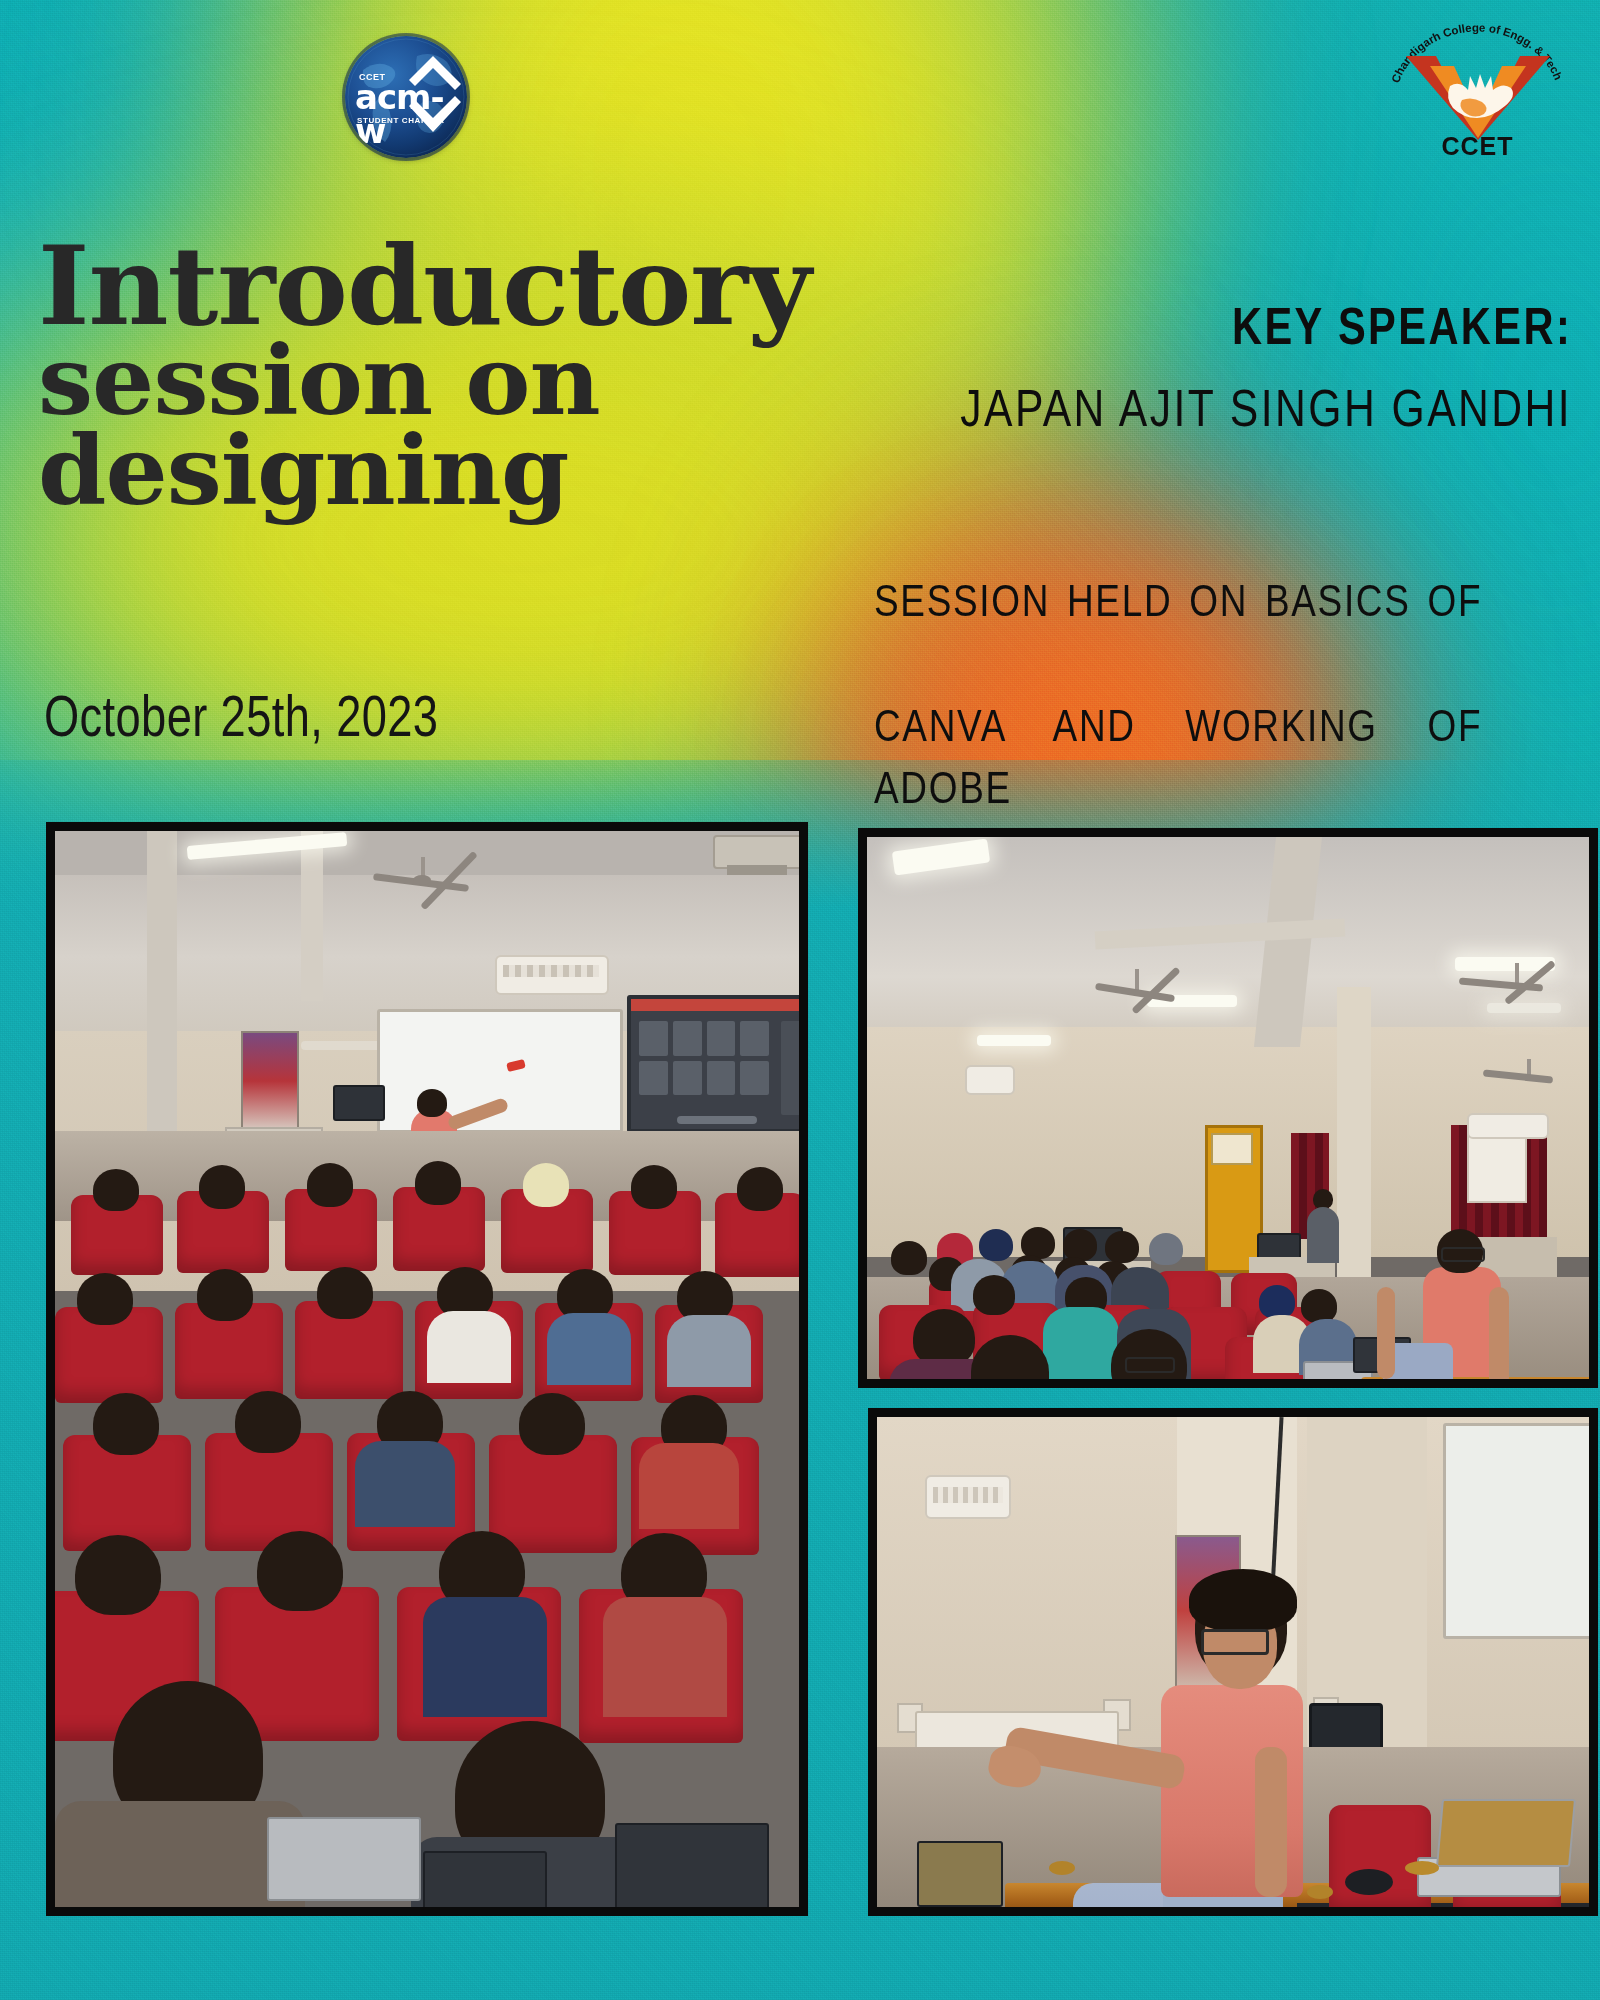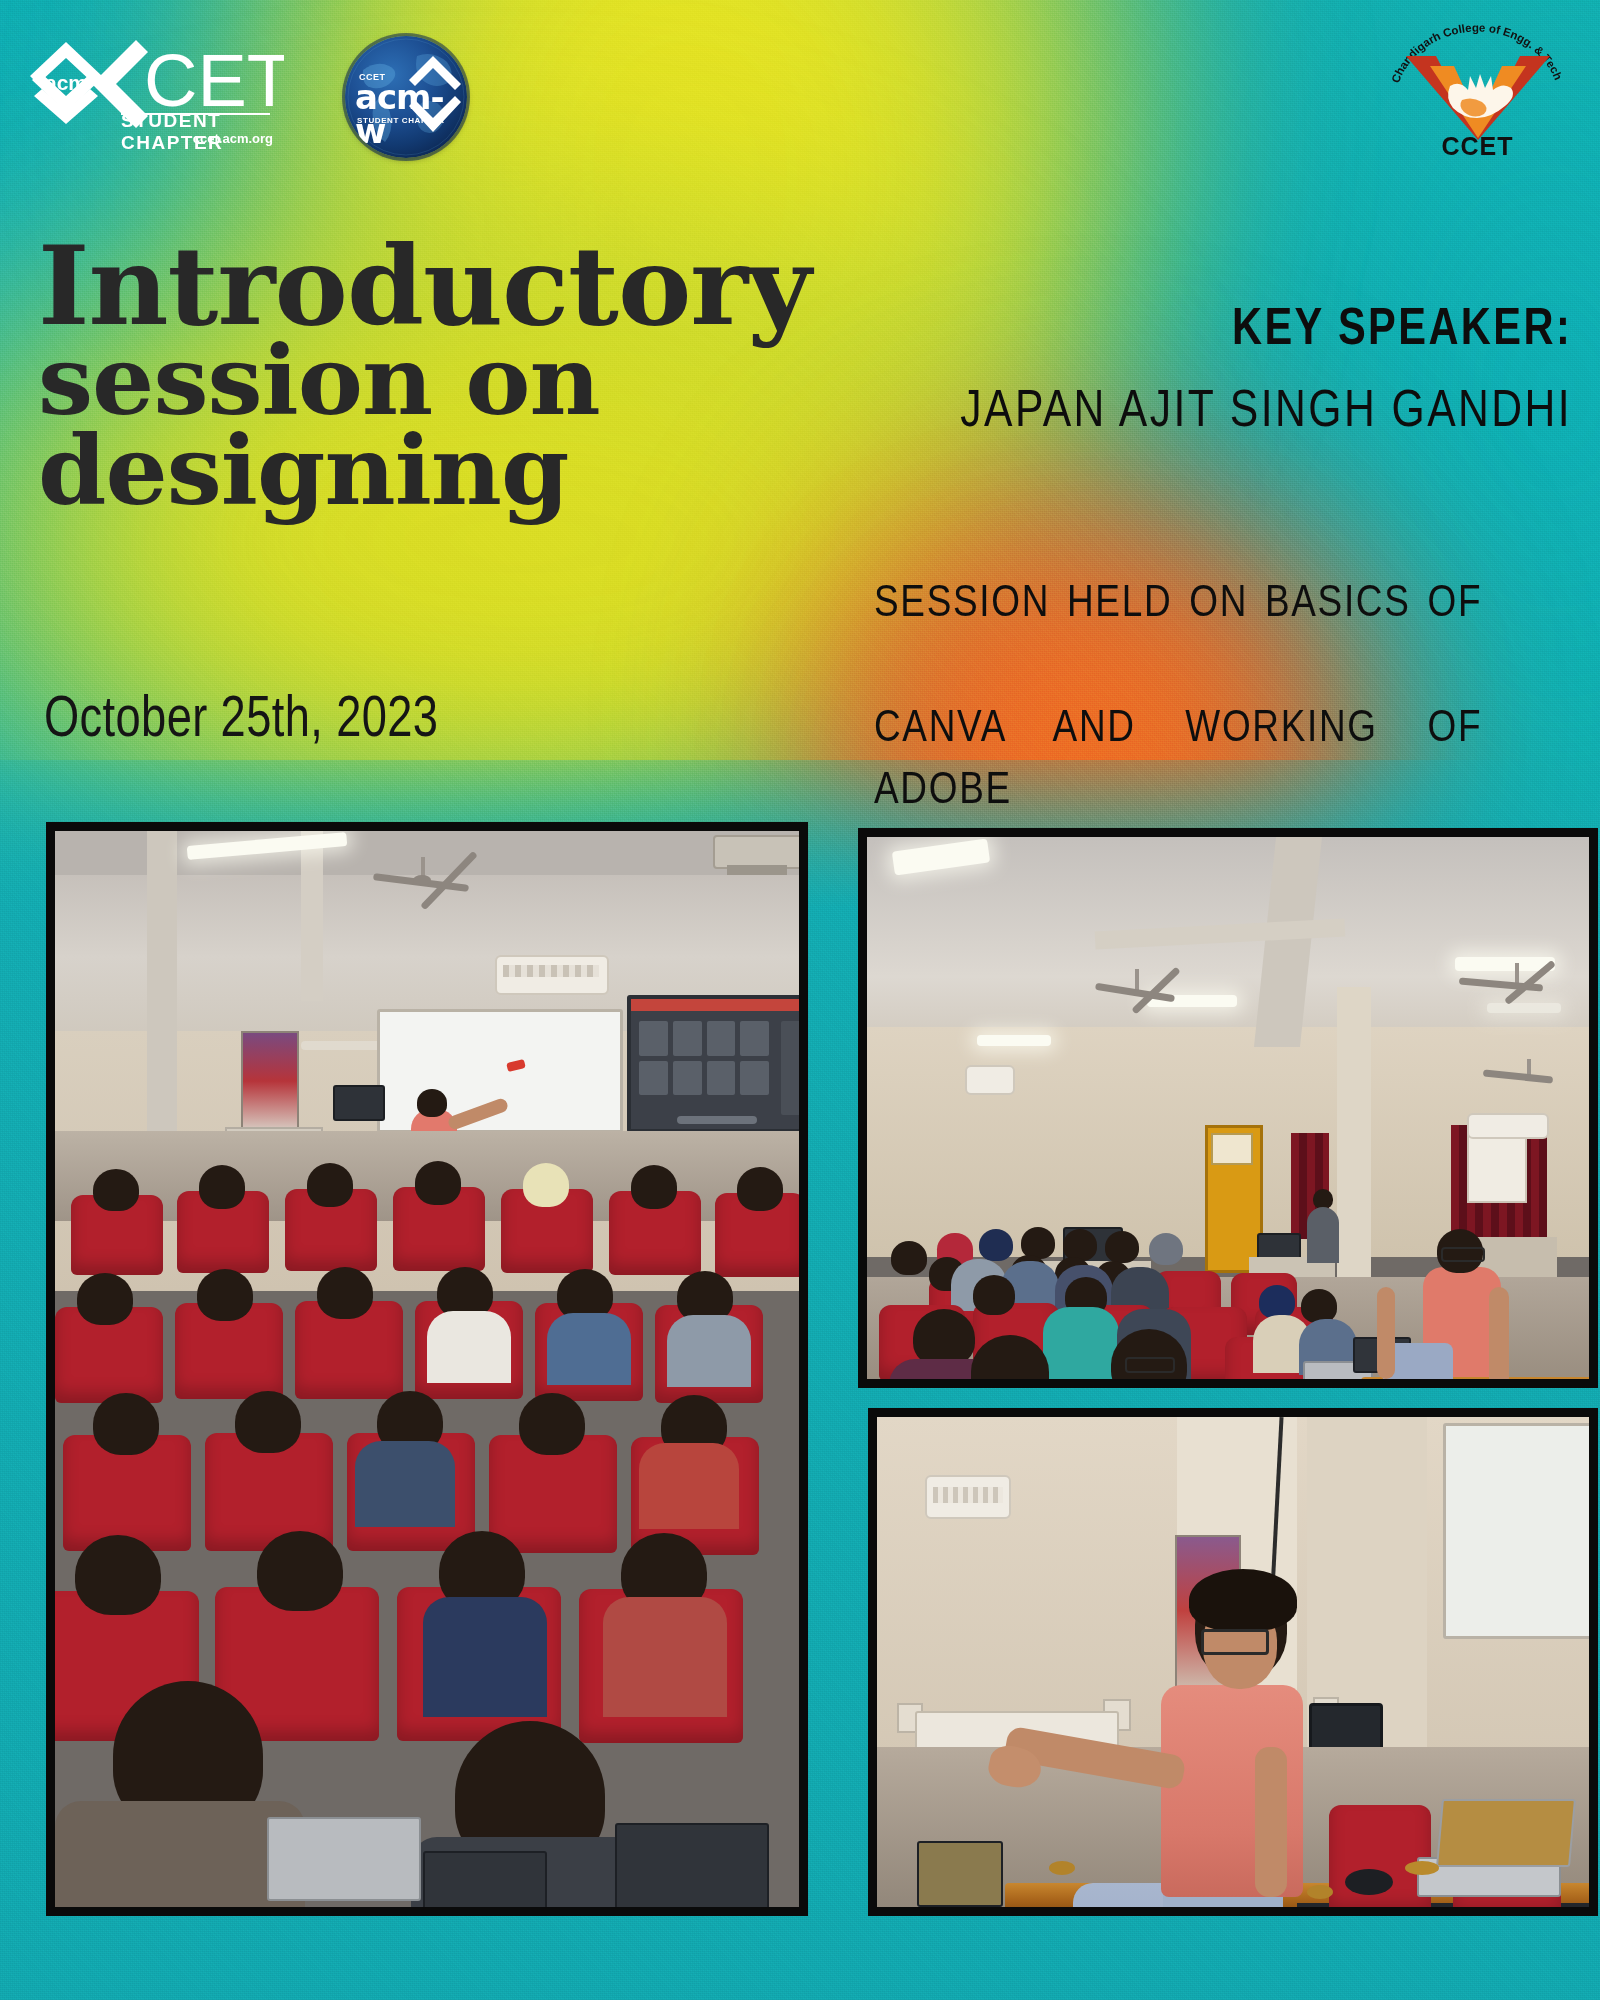--- a/index.html
+++ b/index.html
@@ -175,38 +175,20 @@
     <div class="blob blob-yellow-top"></div>
     <div class="blob blob-yellow-mid"></div>
     <div class="blob blob-orange"></div>
     <div class="blob blob-orange2"></div>
     <div class="bg-bottom"></div>
   </div>
   <div class="grain"></div>
 
   <div class="layer">
 
-    <div class="logo-acm-ccet">
-      <svg width="260" height="110" viewBox="0 0 260 110">
-
-        <path d="M42 8 L78 42 L70 50 L42 24 L14 50 L6 42 Z" fill="#fff"></path>
-        <path d="M6 48 L14 40 L42 66 L70 40 L78 48 L42 82 Z" fill="none"></path>
-        <path d="M8 46 L16 38 L42 62 L68 38 L76 46 L42 78 Z" fill="#fff"></path>
-        <path d="M10 62 L18 55 L42 76 L66 55 L74 62 L42 90 Z" fill="#fff"></path>
-        <rect x="16" y="30" width="52" height="34" fill="#4fb3b8" opacity="0"></rect>
-        <text x="42" y="56" font-family="Liberation Sans, sans-serif" font-size="21" font-weight="bold" fill="#fff" text-anchor="middle">acm</text>
-
-        <path d="M112 6 L124 18 L92 50 L124 82 L112 94 L68 50 Z" fill="#fff"></path>
-
-        <text x="120" y="72" font-family="Liberation Sans, sans-serif" font-size="74" font-weight="normal" fill="#fff">CET</text>
-        <line x1="97" y1="80" x2="246" y2="80" stroke="#fff" stroke-width="2"></line>
-      </svg>
-      <div style="position:absolute;left:97px;top:76px;width:152px;color:#fff;font-size:19px;font-weight:bold;letter-spacing:1.5px;font-family:'Liberation Sans',sans-serif;">STUDENT CHAPTER</div>
-      <div style="position:absolute;left:97px;top:97px;width:152px;text-align:right;color:#fff;font-size:13px;font-weight:bold;font-family:'Liberation Sans',sans-serif;">ccet.acm.org</div>
-    </div>
 
     <div class="logo-acmw">
       <div class="acmw-wrap">
         <svg class="acmw-continents" viewBox="0 0 122 122">
           <path d="M18 34 q14 -10 26 -4 q10 5 4 14 q-8 10 -20 8 q-12 -2 -10 -18z" fill="#5ea9de" opacity=".75"></path>
           <path d="M34 62 q10 6 12 20 q2 14 -6 24 q-10 -6 -12 -22 q-2 -16 6 -22z" fill="#5ea9de" opacity=".7"></path>
           <path d="M72 20 q16 -6 30 6 q8 10 2 20 q-12 8 -24 0 q-12 -8 -8 -26z" fill="#5ea9de" opacity=".6"></path>
           <path d="M78 66 q14 -4 20 8 q4 14 -8 22 q-14 4 -18 -10 q-4 -14 6 -20z" fill="#5ea9de" opacity=".55"></path>
           <circle cx="61" cy="61" r="58" fill="none" stroke="#6fb6e6" stroke-width=".6" opacity=".5"></circle>
         </svg>

